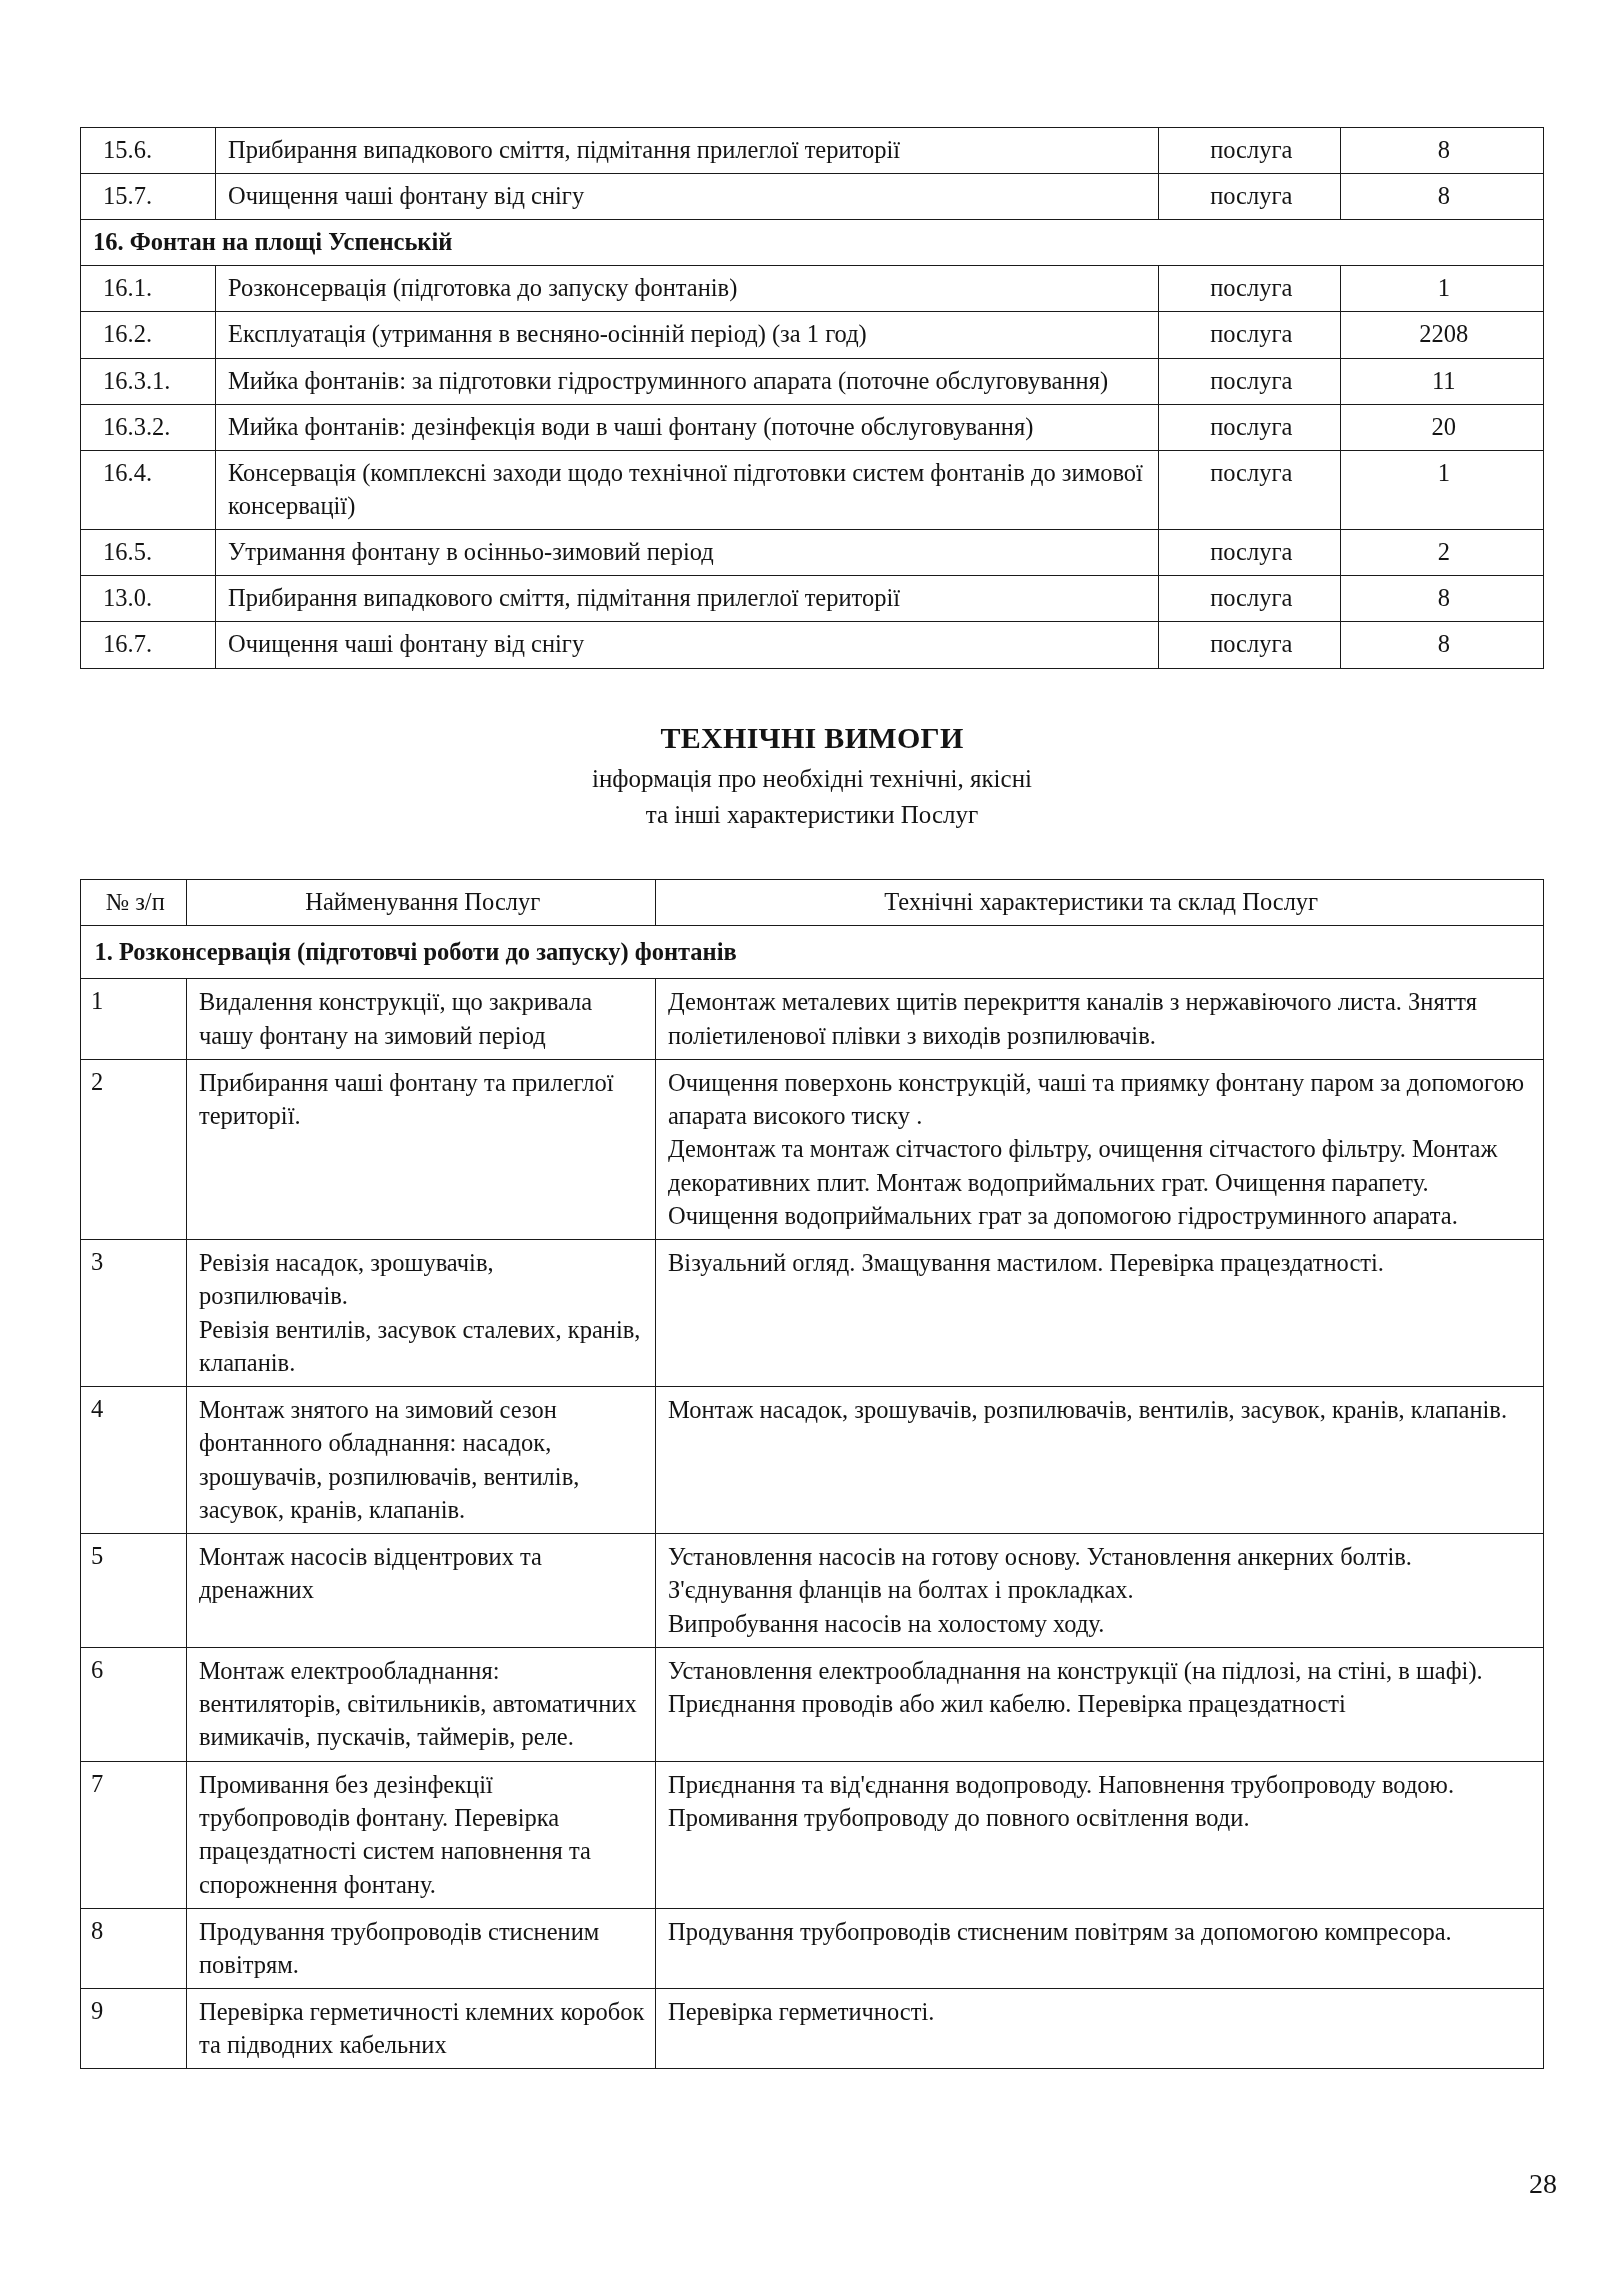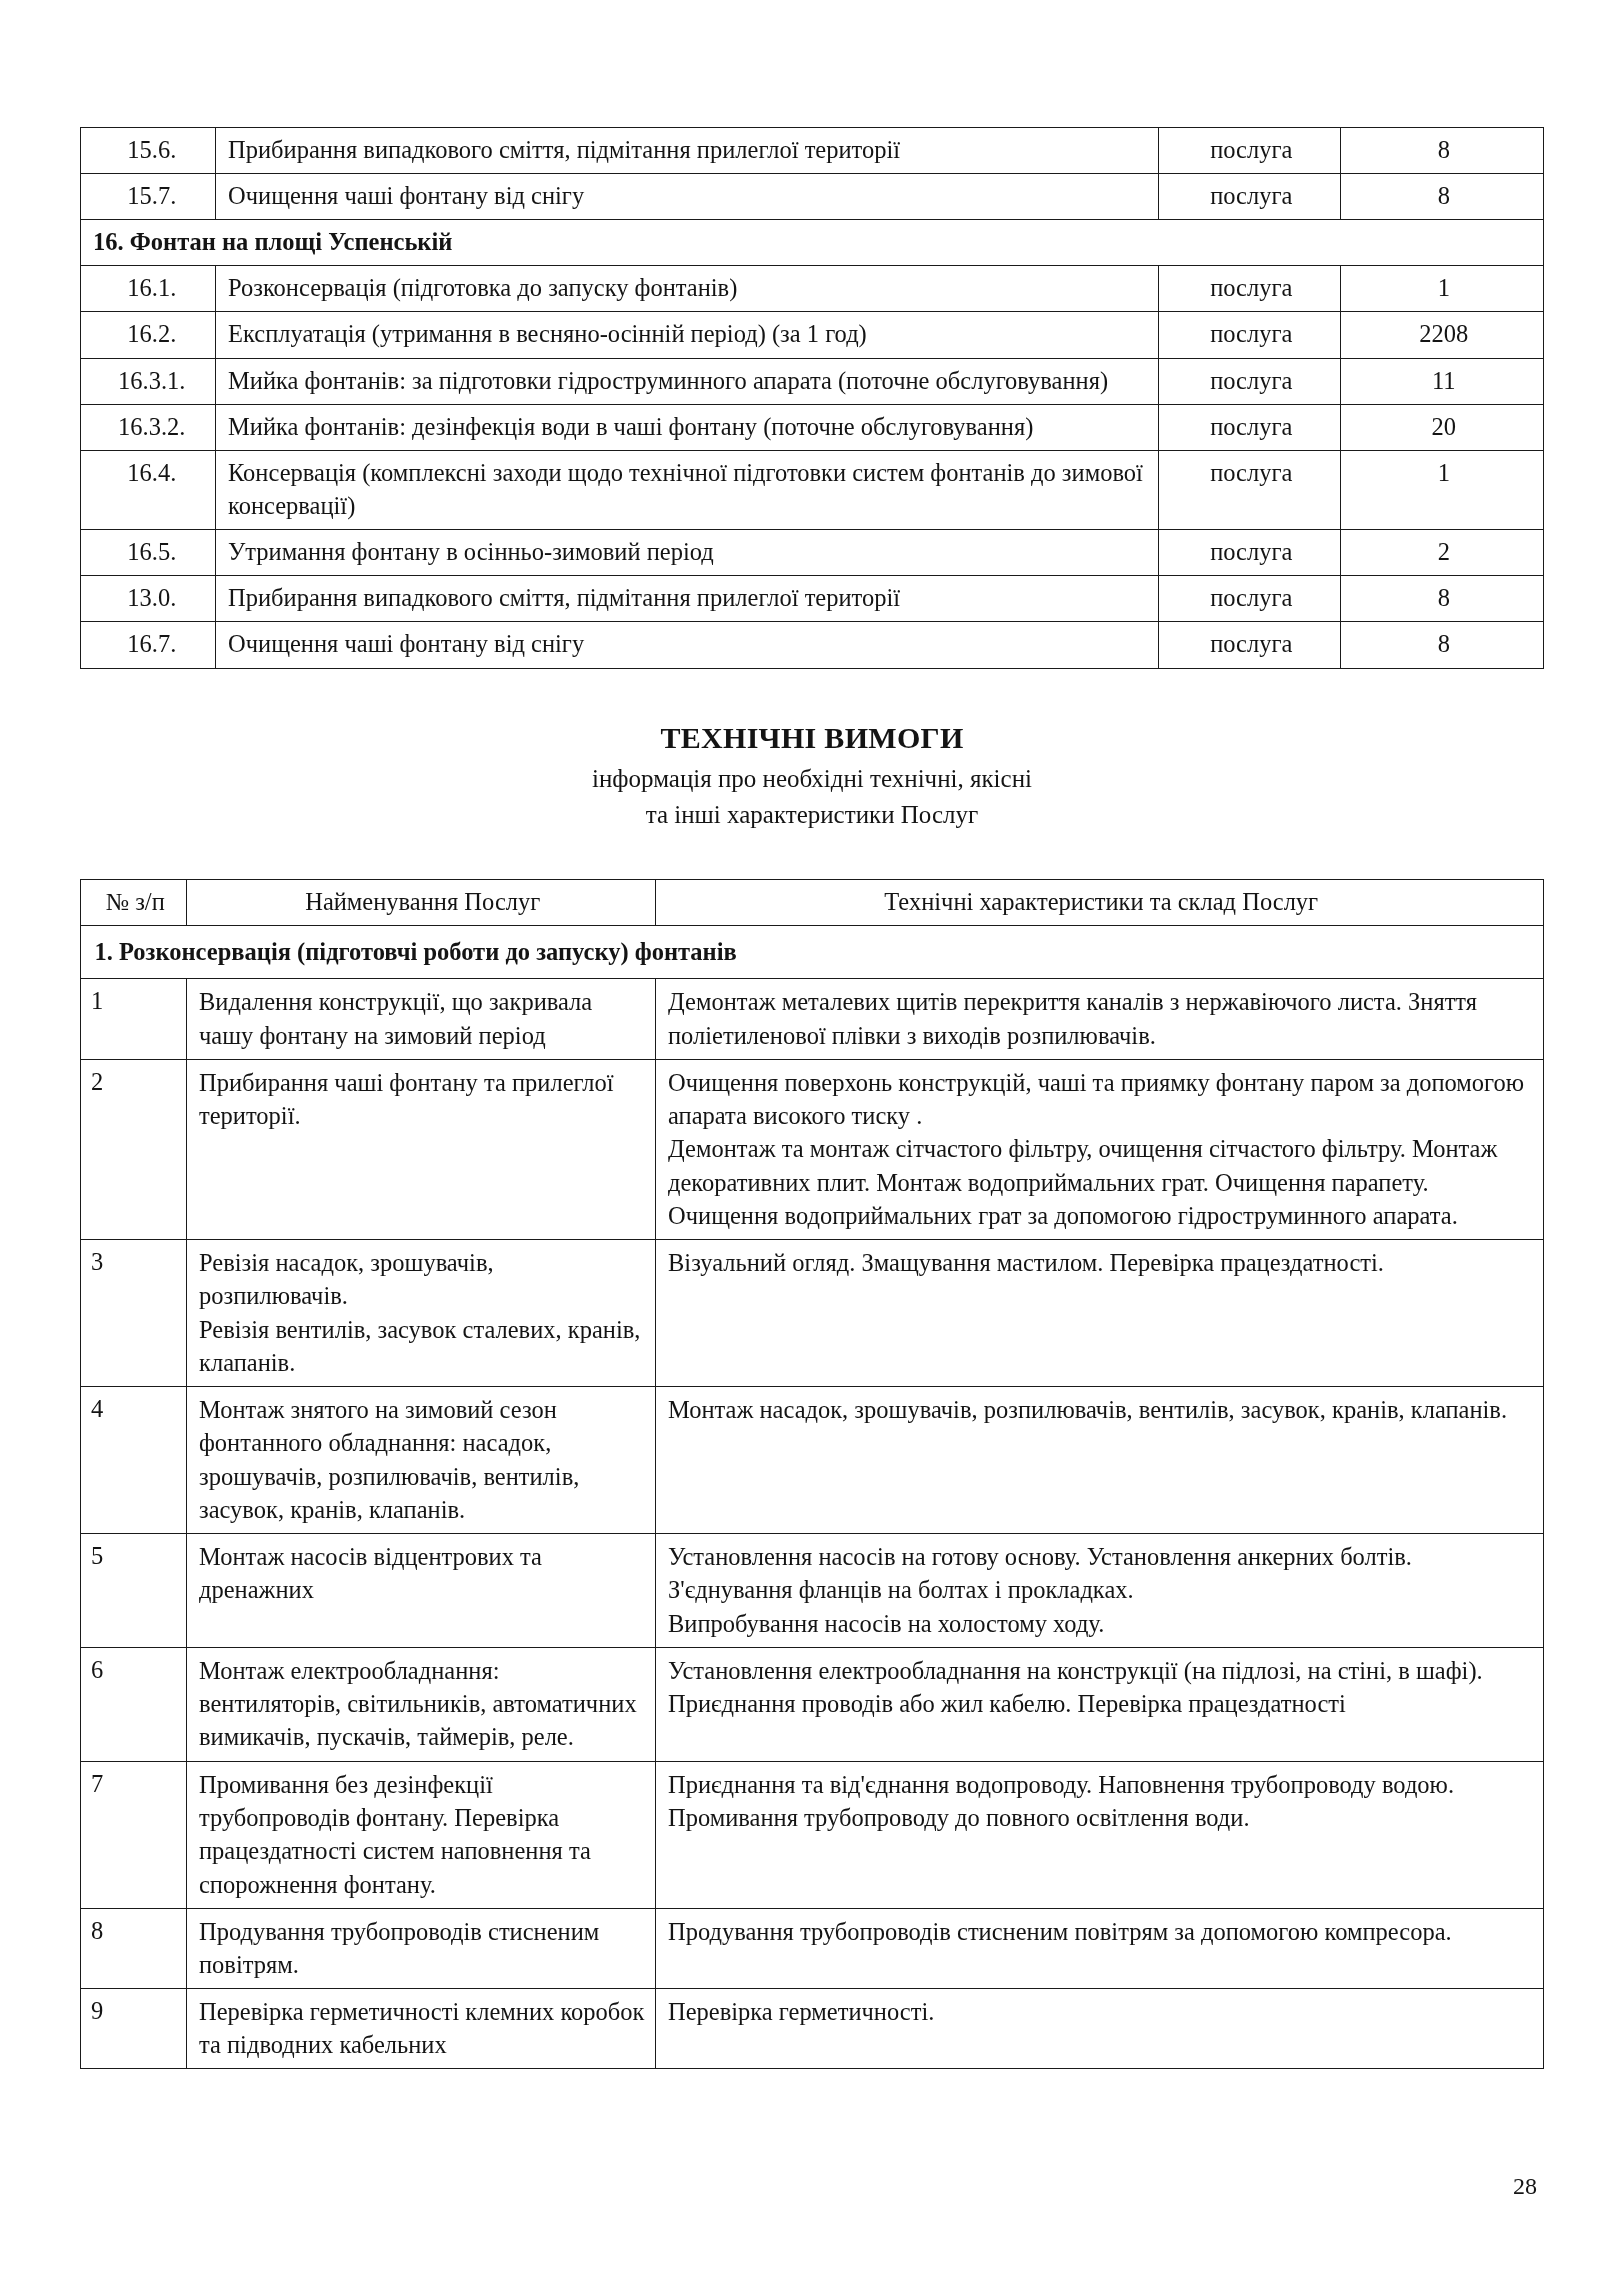--- a/index.html
+++ b/index.html
@@ -39,21 +39,21 @@
     line-height: 1.36;
     font-weight: normal;
   }
 
   
   .t1 col.c-num   { width: 135px; }
   .t1 col.c-name  { width: 943px; }
   .t1 col.c-unit  { width: 182px; }
   .t1 col.c-qty   { width: 203px; }
 
-  .t1 td.num  { text-align: center; padding-left: 16px; }
+  .t1 td.num  { padding-left: 22px; }
   .t1 td.unit { text-align: center; }
   .t1 td.qty  { text-align: center; }
 
   .t1 td.section-head {
     font-weight: bold;
     text-align: left;
   }
 
   
   .heading-block {
@@ -94,23 +94,23 @@
   }
   .t2 td.cell {
     padding-top: 6px;
   }
 
   .nowrapcell { white-space: pre-line; margin-left: 44px; }
 
   
   .page-number {
     position: absolute;
-    right: 87px;
+    right: 67px;
     bottom: 95px;
-    font-size: 24px;
+    font-size: 28px;
   }
 </style>
 </head>
 <body>
 
 <div class="page">
 
   <table class="doc-table t1">
     <colgroup>
       <col class="c-num">

